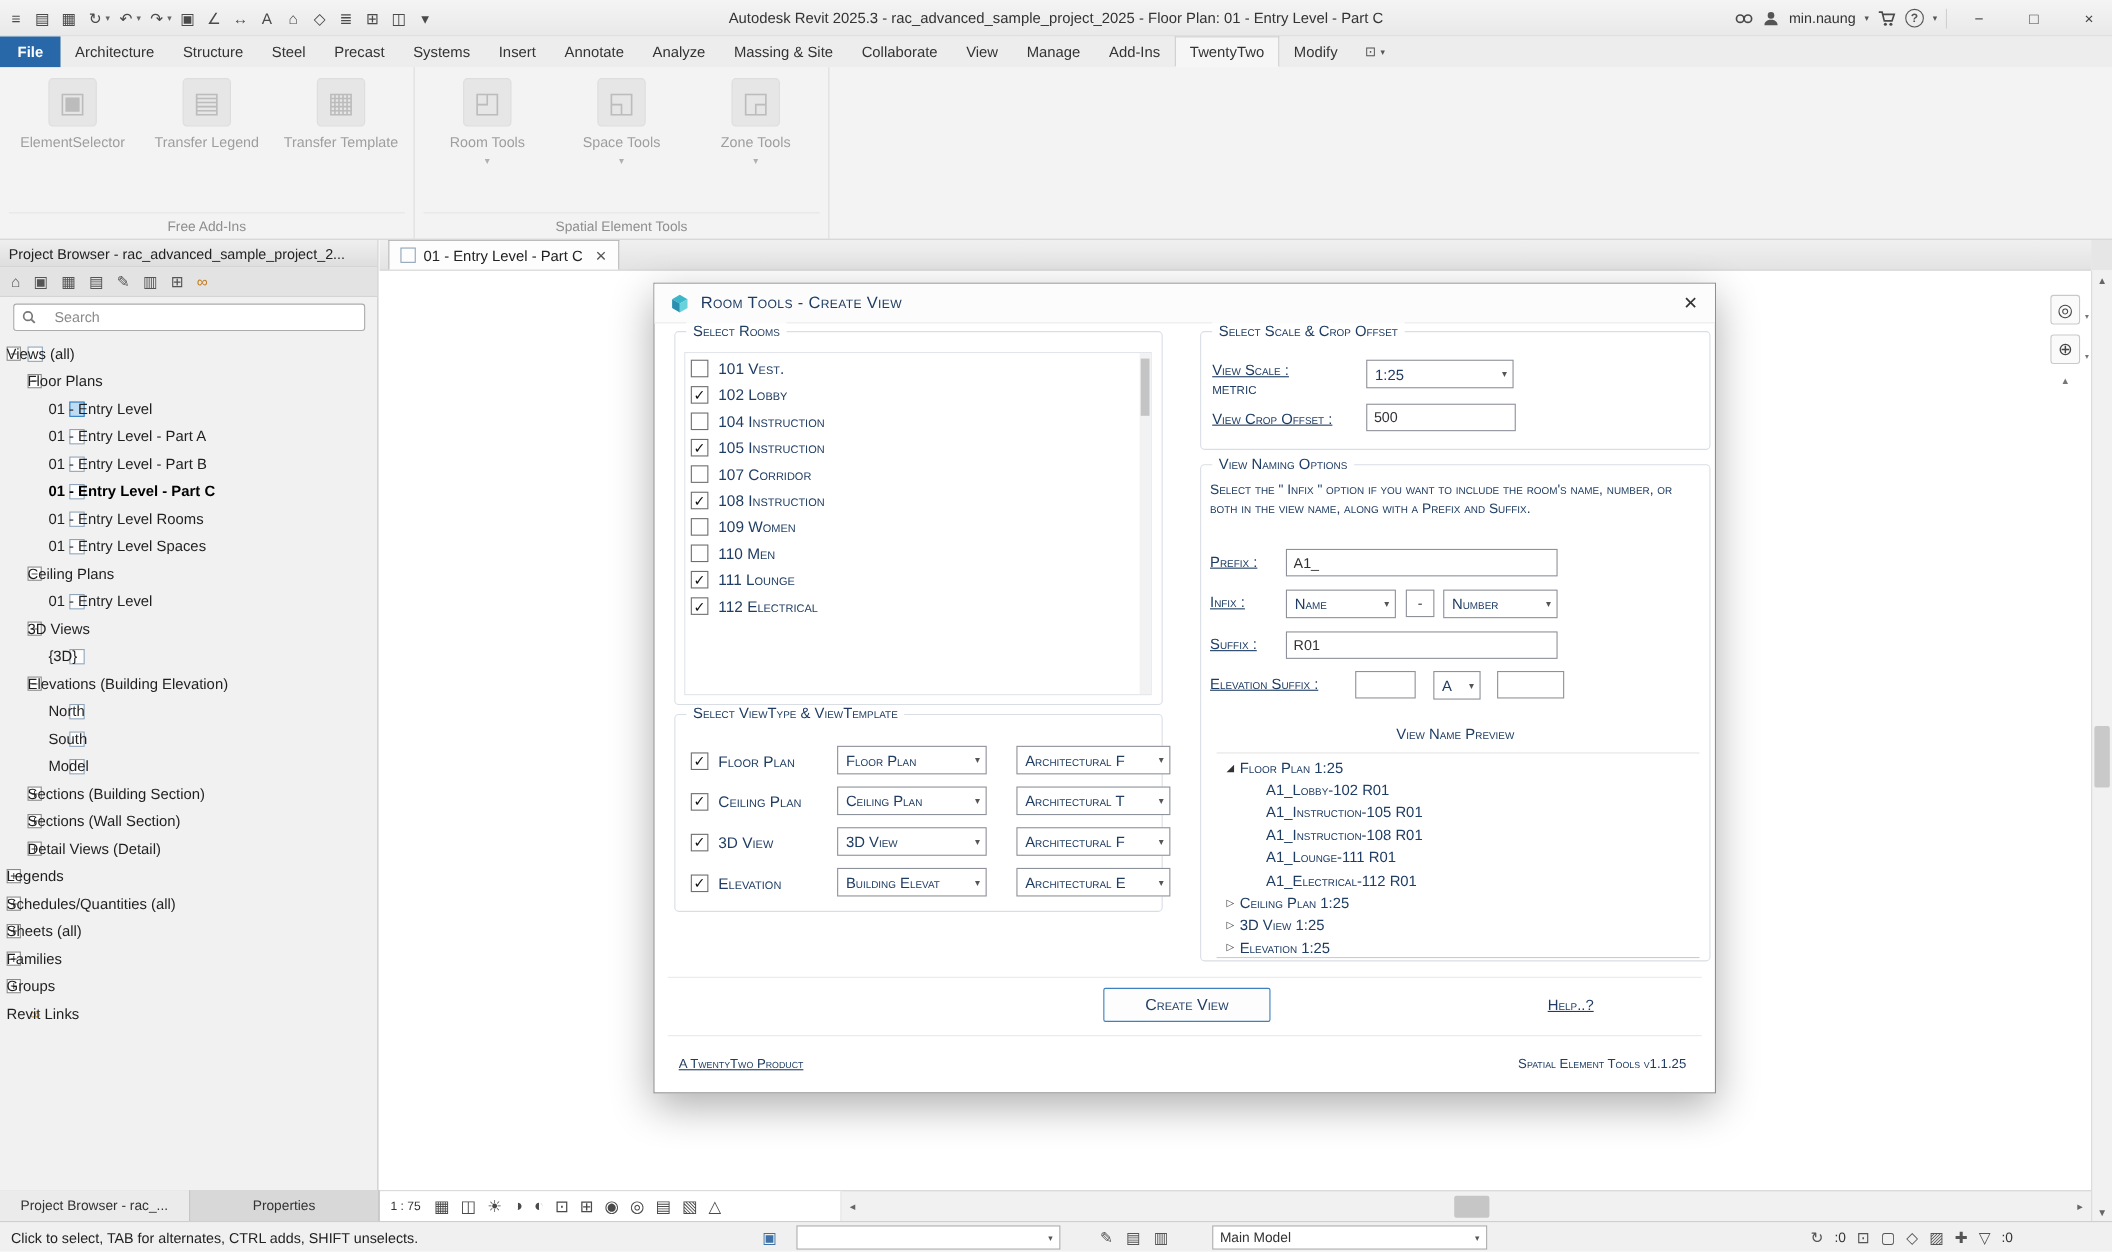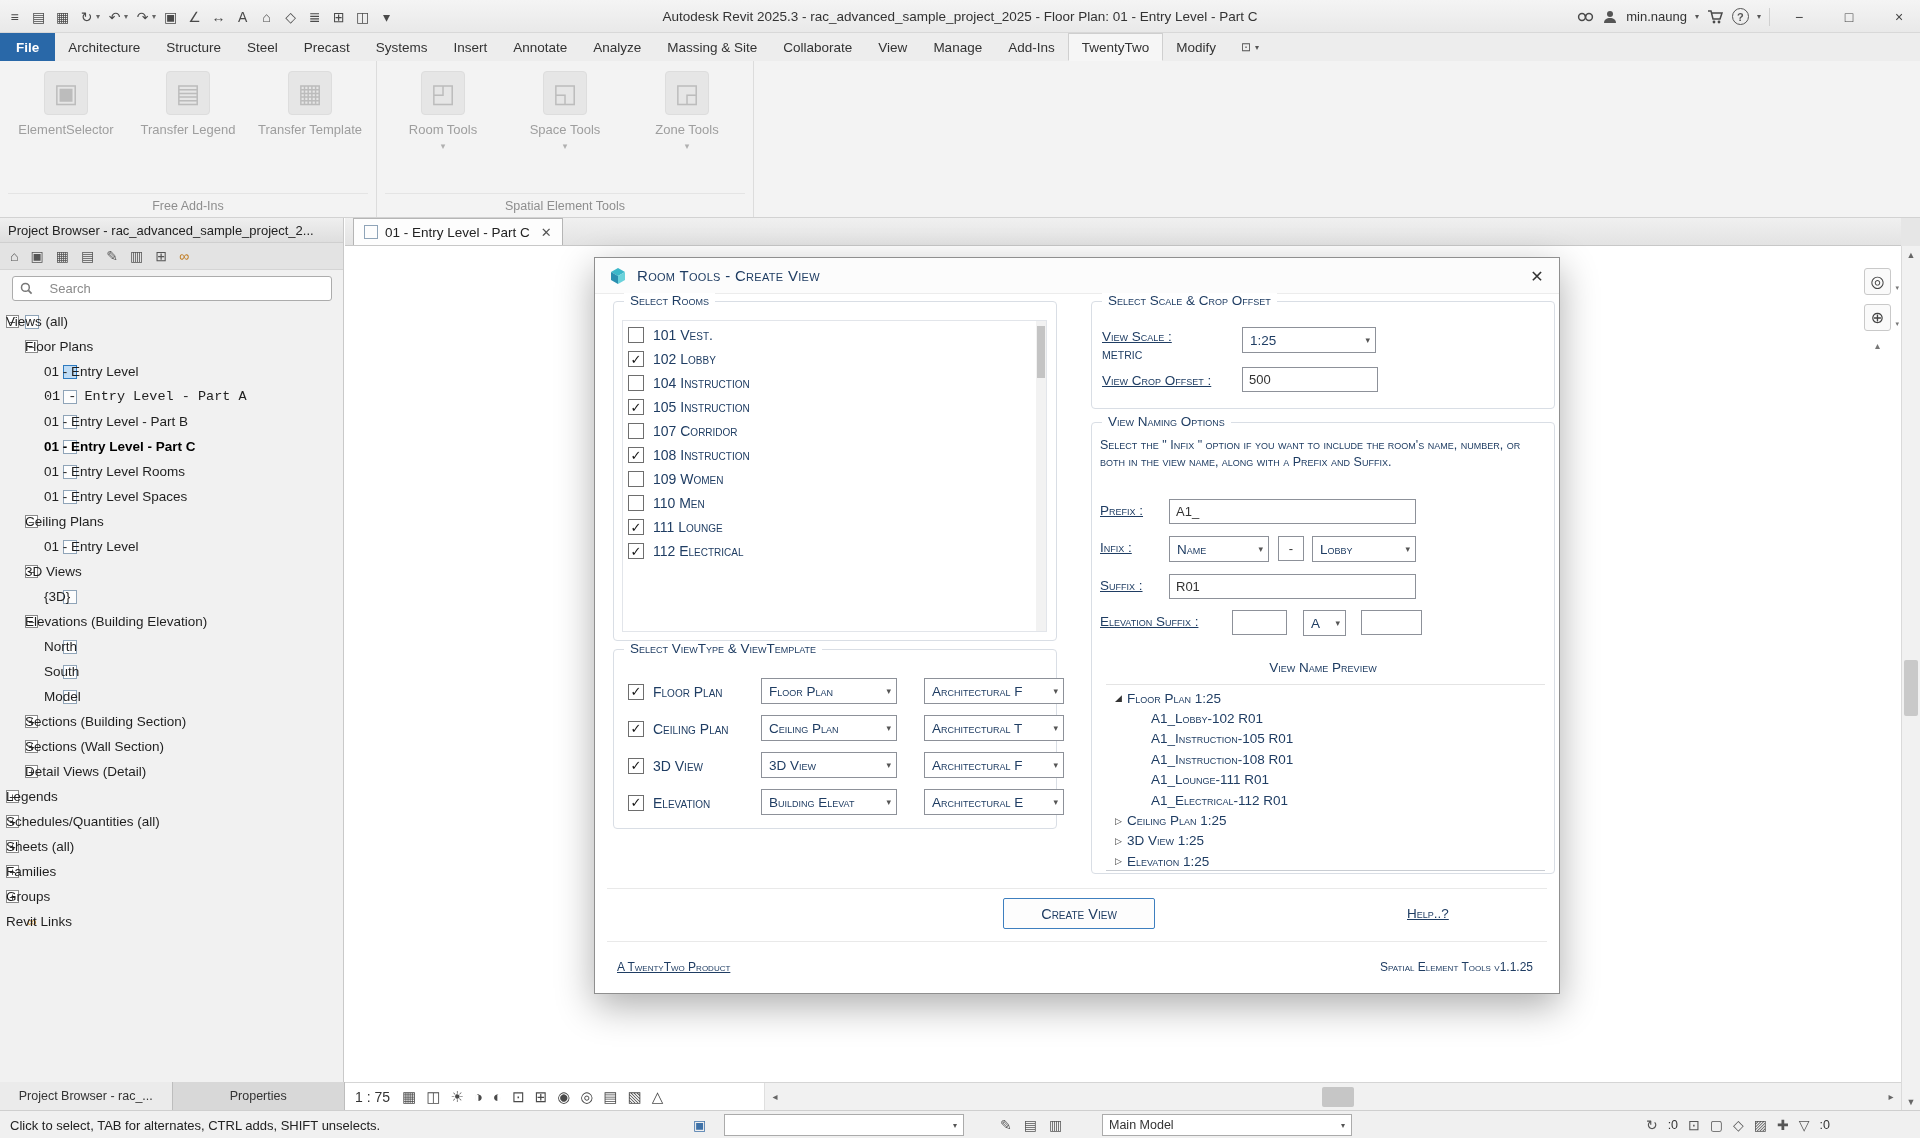--- a/index.html
+++ b/index.html
@@ -58,21 +58,21 @@
 #viewtabs{position:absolute;left:0;top:0;right:0;height:28px;background:linear-gradient(#F0F0F0,#E3E3E3);border-bottom:1px solid #C8C8C8;display:flex;align-items:flex-end}
 .vtab{height:27px;background:#FDFDFD;border:1px solid #B5B5B5;border-bottom:none;display:flex;align-items:center;gap:7px;padding:0 10px;margin-left:8px;font-size:13.5px;color:#222}
 .vtab .ticon{margin-right:0}
 .vtab-close{font-size:13px;color:#555;margin-left:4px}
 #navbar{position:absolute;right:10px;top:50px;display:flex;flex-direction:column;align-items:center;gap:9px;z-index:3}
 .nav-btn{width:27px;height:27px;border:1px solid #C9C9C9;background:#FAFAFA;border-radius:3px;display:flex;align-items:center;justify-content:center;font-size:16px;color:#444;position:relative}
 .nav-btn .mini{position:absolute;right:-9px;bottom:2px;font-size:7px;color:#777}
 .nav-chev{font-size:10px;color:#777}
 #canvasbottom{position:absolute;left:0;bottom:0;width:100%;height:28px;border-top:1px solid #D5D5D5;display:flex;align-items:center;background:#F1F1F1}
 #viewctrl{display:flex;align-items:center;gap:10px;padding:0 10px;background:#FFF;height:100%;border-right:1px solid #DFDFDF;width:420px;flex:none}
-#viewctrl .vc-scale{font-size:14px;color:#333;margin-right:2px;white-space:nowrap}
+#viewctrl .vc-scale{font-size:11px;color:#333;margin-right:2px;white-space:nowrap}
 .icon17{font-size:15px;color:#4A4A4A}
 .hs-arrow{width:20px;height:100%;display:flex;align-items:center;justify-content:center;font-size:10px;color:#666;flex:none}
 #hscroll{flex:1;height:100%;position:relative}
 #hthumb{position:absolute;top:4px;height:20px;width:32px;left:537px;background:#C6C6C6;border-radius:2px}
 
 #vscroll{position:absolute;left:1901px;top:246px;width:19px;height:864px;background:#F1F1F1;border-left:1px solid #DADADA;z-index:6}
 .vs-btn{height:17px;display:flex;align-items:center;justify-content:center;font-size:9px;color:#666}
 .vs-btn.bottom{position:absolute;bottom:0;left:0;right:0}
 #vthumb{position:absolute;left:2px;width:14px;top:414px;height:56px;background:#C9C9C9;border-radius:2px}
 #vcorner{position:absolute;left:1901px;top:218px;width:19px;height:28px;background:#E6E6E6;z-index:6}
@@ -265,21 +265,21 @@
       </div>
       <div class="trow" style="padding-left: 25px;">
         <span class="texp">−</span>
         <span class="lbl">Floor Plans</span>
       </div>
       <div class="trow" style="padding-left: 44px;">
         <span class="texp-sp"></span>
         <span class="ticon sel"></span>
         <span class="lbl">01 - Entry Level</span>
       </div>
-      <div class="trow" style="padding-left: 44px; font-family: Liberation Mono, monospace;">
+      <div class="trow" style="padding-left: 44px;">
         <span class="texp-sp"></span>
         <span class="ticon"></span>
         <span class="lbl">01 - Entry Level - Part A</span>
       </div>
       <div class="trow" style="padding-left: 44px;">
         <span class="texp-sp"></span>
         <span class="ticon"></span>
         <span class="lbl">01 - Entry Level - Part B</span>
       </div>
       <div class="trow" style="padding-left: 44px;">
@@ -591,21 +591,21 @@
     <span class="lbl u sc" style="left:8px;top:80px">Prefix :</span>
     <input class="tbox" style="left: 77px; top: 76px; width: 247px;" value="A1_">
 
     <span class="lbl u sc" style="left:8px;top:117px">Infix :</span>
     <div class="combo" style="left:77px;top:113px;width:100px">
       <span>Name</span>
         <span class="caret">▾</span>
     </div>
     <div class="tbox" style="left:186px;top:113px;width:26px;height:25px;display:flex;align-items:center;justify-content:center">-</div>
     <div class="combo" style="left:220px;top:113px;width:104px">
-      <span>Lobby</span>
+      <span>Number</span>
         <span class="caret">▾</span>
     </div>
 
     <span class="lbl u sc" style="left:8px;top:155px">Suffix :</span>
     <input class="tbox" style="left: 77px; top: 151px; width: 247px;" value="R01">
 
     <span class="lbl u sc" style="left:8px;top:191px">Elevation Suffix :</span>
     <input class="tbox" style="left: 140px; top: 187px; width: 55px;">
     <div class="combo" style="left:211px;top:187px;width:43px">
       <span>A</span>

